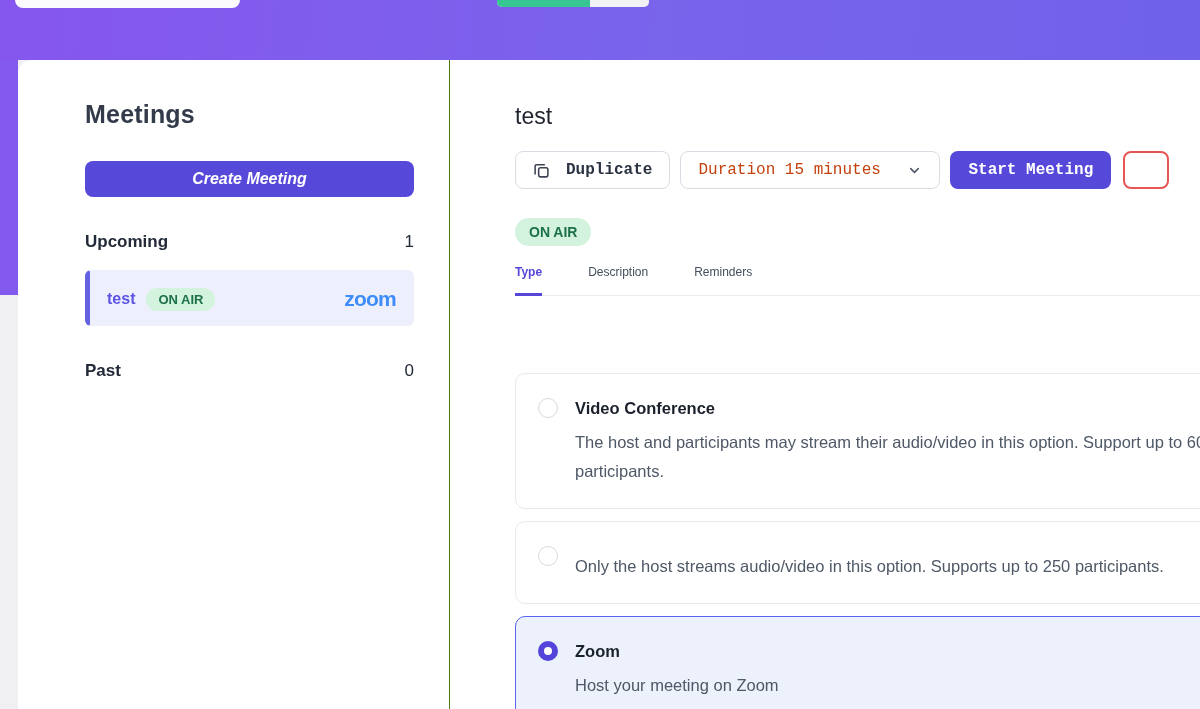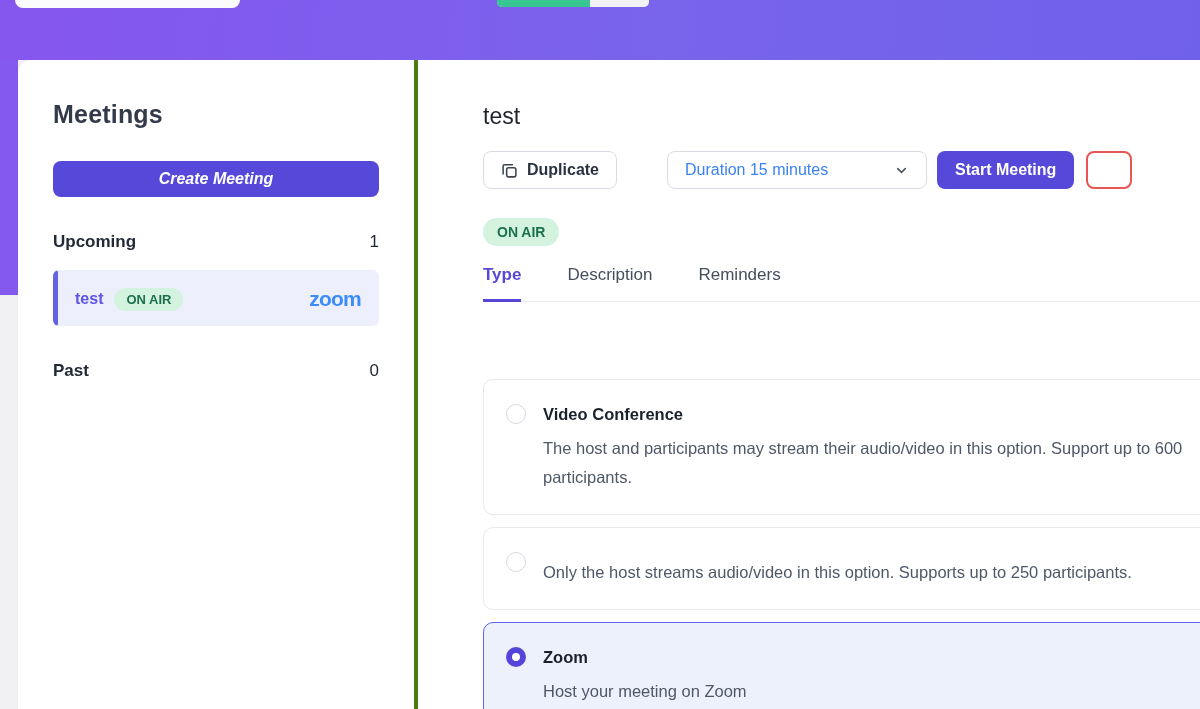--- a/index.html
+++ b/index.html
@@ -31,22 +31,23 @@
   
   .panel {
     position:absolute; left:18px; top:60px; right:0; bottom:0;
     background:#ffffff; border-top-left-radius:14px;
     display:flex; overflow:hidden;
   }
 
   
   .sidebar {
     width:400px; flex-shrink:0;
-    border-right:4px solid #4d7c0f;
+    border-right:1px solid #4d7c0f;
     padding:40px 35px 4px 35px;
+    margin-left:32px;
   }
   .sidebar-title { font-size:25px; font-weight:bold; color:#333b4b; letter-spacing:0.2px; }
   .create-btn {
     margin-top:32px; width:100%; height:36px;
     background:#5649d9; color:#fff; border:none; border-radius:8px;
     font-family:inherit; font-size:16px; font-weight:bold; cursor:pointer;font-style:italic;
   }
   .section-row {
     display:flex; justify-content:space-between; align-items:center;
     margin-top:35px; font-size:17px; font-weight:bold; color:#222937;gap:8px;
@@ -65,39 +66,39 @@
   }
   .zoom-logo { margin-left:auto; color:#3d8cfa; font-weight:bold; font-size:21px; letter-spacing:-0.8px; }
   .item-date { color:#8a88de; font-size:15px; margin-top:8px; }
 
   
   .main { flex:1; min-width:0; padding:43px 0 0 65px; }
   .main-title { font-size:23px; font-weight:500; color:#20242e; }
 
   .toolbar { display:flex; align-items:center; gap:10px; margin-top:21px; }
   .btn {
-    height:38px; display:inline-flex; align-items:center; gap:9px;
+    height:38px; display:inline-flex; align-items:center; gap:16px;
     padding:0 17px; background:#fff; border:1px solid #d9dce3; border-radius:8px;
-    font-family:Liberation Sans, sans-serif; font-size:16px; font-weight:bold; color:#2b3342; cursor:pointer;
+    font-family:Liberation Mono, monospace; font-size:16px; font-weight:bold; color:#2b3342; cursor:pointer;
     white-space:nowrap;
   }
   .btn svg { flex-shrink:0; }
-  .select-btn { width:260px; justify-content:space-between; font-weight:normal; color:#3b82f6;margin-left:40px; }
+  .select-btn { width:260px; justify-content:space-between; font-weight:normal; color:#c2410c; }
   .btn-primary { background:#5649d9; border:none; color:#fff; padding:0 18px; }
   .btn-danger-fragment {
     width:46px; height:38px; flex-shrink:0; margin-left:2px;
     background:#fff; border:2px solid #e85555; border-radius:8px; cursor:pointer;
   }
 
   .status-row { display:flex; align-items:center; gap:16px; margin-top:29px; }
   .badge-onair-lg { font-size:14px; padding:6px 14px; border-radius:15px; }
   .scheduled-text { color:#9ba2ae; font-size:16.5px; }
 
   .tabs { display:flex; gap:46px; margin-top:19px; border-bottom:1px solid #e9eaee; }
-  .tab { padding-bottom:14px; font-size:17px; font-weight:500; color:#454e5d; cursor:pointer; }
+  .tab { padding-bottom:14px; font-size:12px; font-weight:500; color:#454e5d; cursor:pointer; }
   .tab.active { color:#5747d8; font-weight:bold; border-bottom:3px solid #5747d8; margin-bottom:-1px; }
 
   .cards { margin-top:77px; width:810px; }
   .card {
     display:flex; gap:17px; align-items:flex-start;
     border:1px solid #e8e9ed; border-radius:10px; background:#fff;
     padding:22px; margin-bottom:12px; cursor:pointer;
   }
   .card.selected { background:#edf1fb; border:1.5px solid #5b65f0; }
   .radio {

